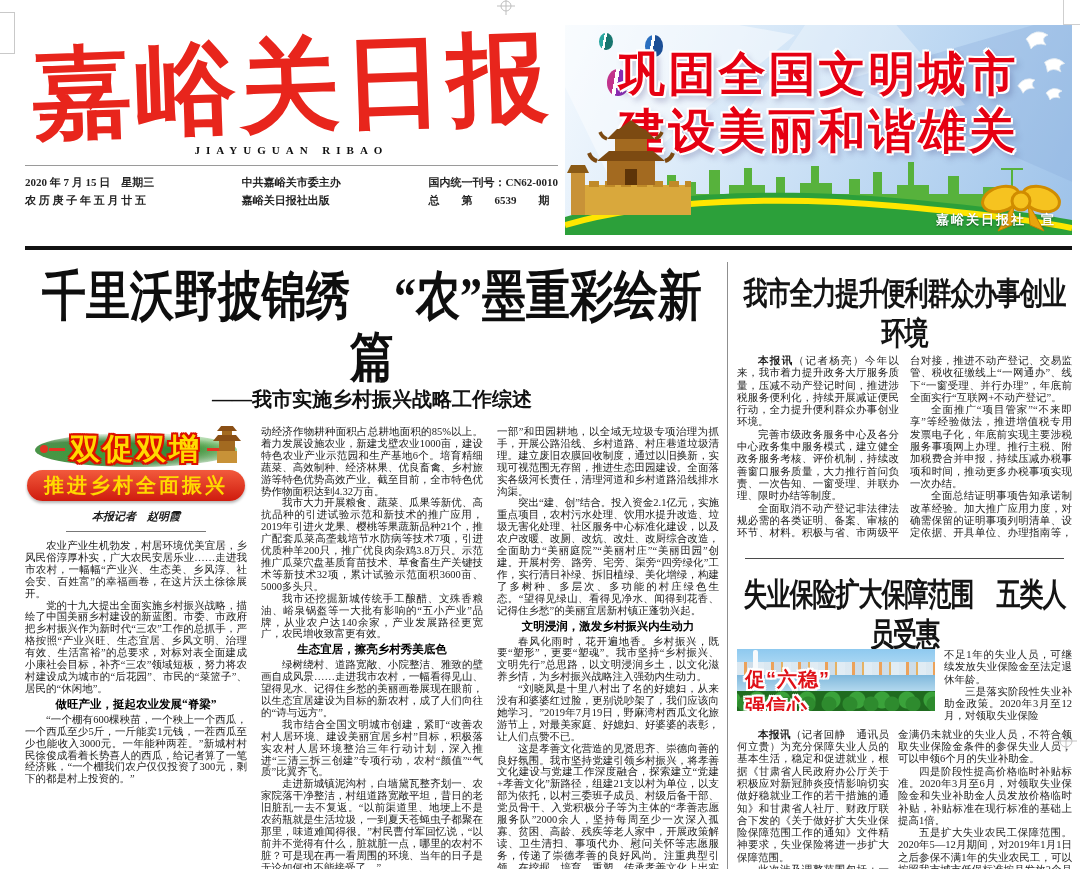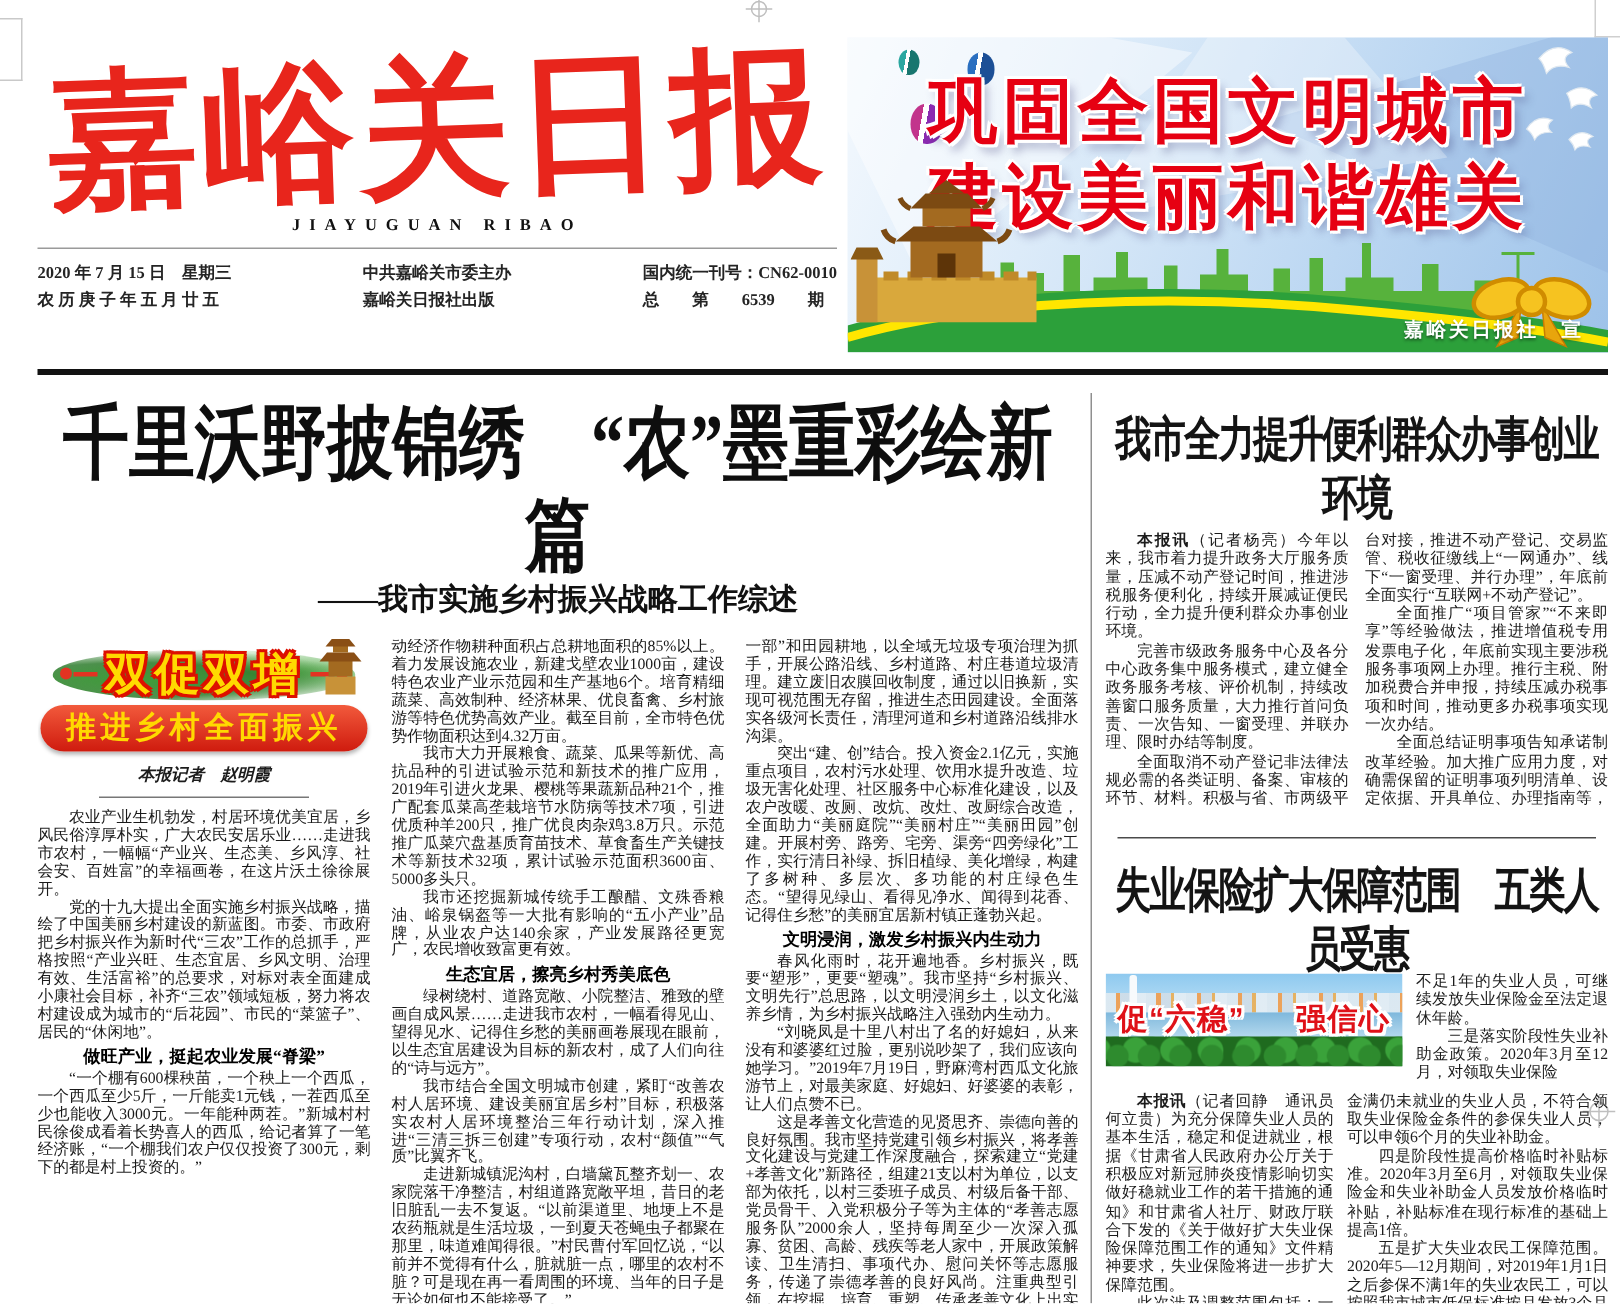--- a/index.html
+++ b/index.html
@@ -135,21 +135,21 @@
               background:radial-gradient(circle at 8px 13px,#2e8b2e 7px,rgba(0,0,0,0) 8px) 0 0/21px 20px repeat-x,
                          radial-gradient(circle at 16px 9px,#3aa23a 8px,rgba(0,0,0,0) 9px) 4px 0/25px 20px repeat-x,
                          linear-gradient(#1f6b1f,#1f6b1f); }
   .cu-statue { position:absolute; left:16px; top:1px; width:5px; height:20px; background:#f7fafc;
                border-radius:2px; box-shadow:0 0 1px #8aa. ; }
   .cu-caption { position:absolute; left:0; right:0; top:17px; z-index:5; display:flex;
                 justify-content:space-between; padding:0 8px;
                 font-family:"Liberation Sans", sans-serif; font-size:20px; font-weight:900;
                 color:#df1118; letter-spacing:1px;
                 text-shadow:2px 0 0 #fff,-2px 0 0 #fff,0 2px 0 #fff,0 -2px 0 #fff,
-                            2px 2px 0 #fff,-2px -2px 0 #fff,2px -2px 0 #fff,-2px 2px 0 #fff; }
+                            2px 2px 0 #fff,-2px -2px 0 #fff,2px -2px 0 #fff,-2px 2px 0 #fff;flex-direction:column; }
 </style>
 </head>
 <body>
 
 <div class="page">
 
   <div class="rm-square"></div>
   <svg class="rm-svg rm-top" width="18" height="18">
     <circle cx="9" cy="9" r="5" fill="none" stroke="#bfbfbf"></circle>
       <path d="M9 0 V18 M0 9 H18" stroke="#bfbfbf"></path>

